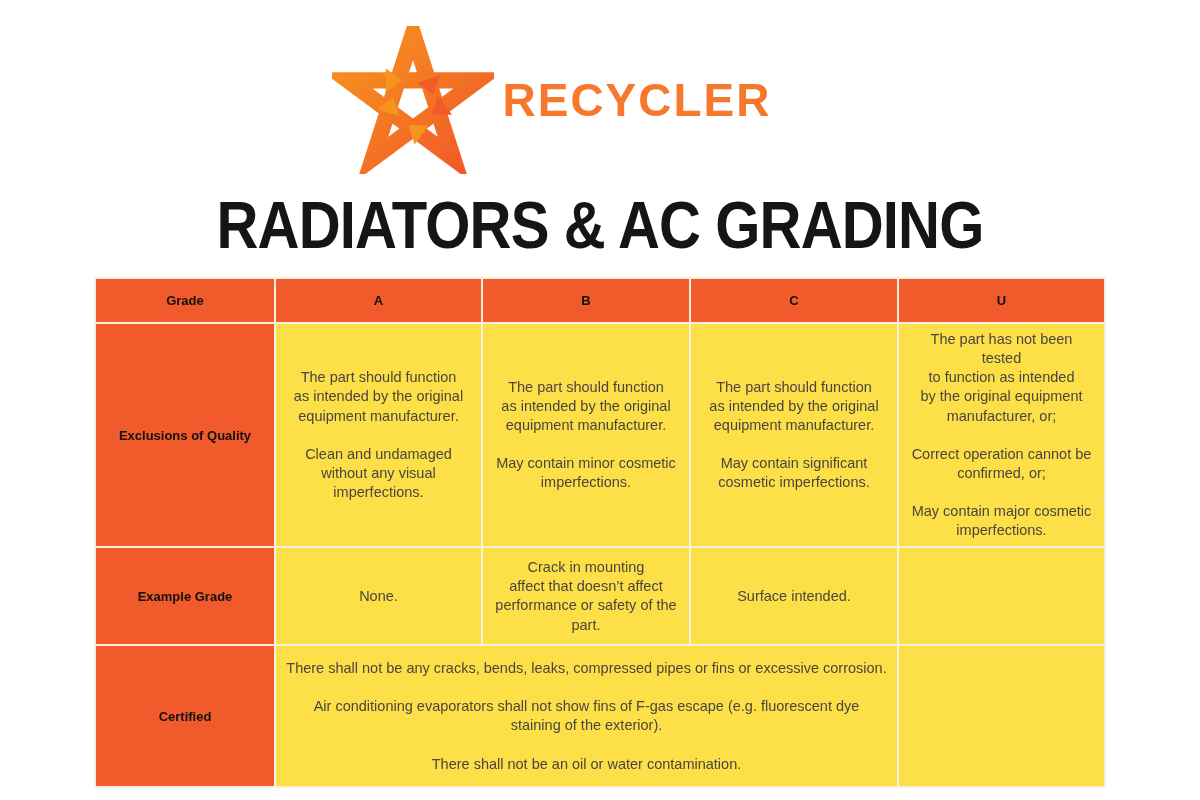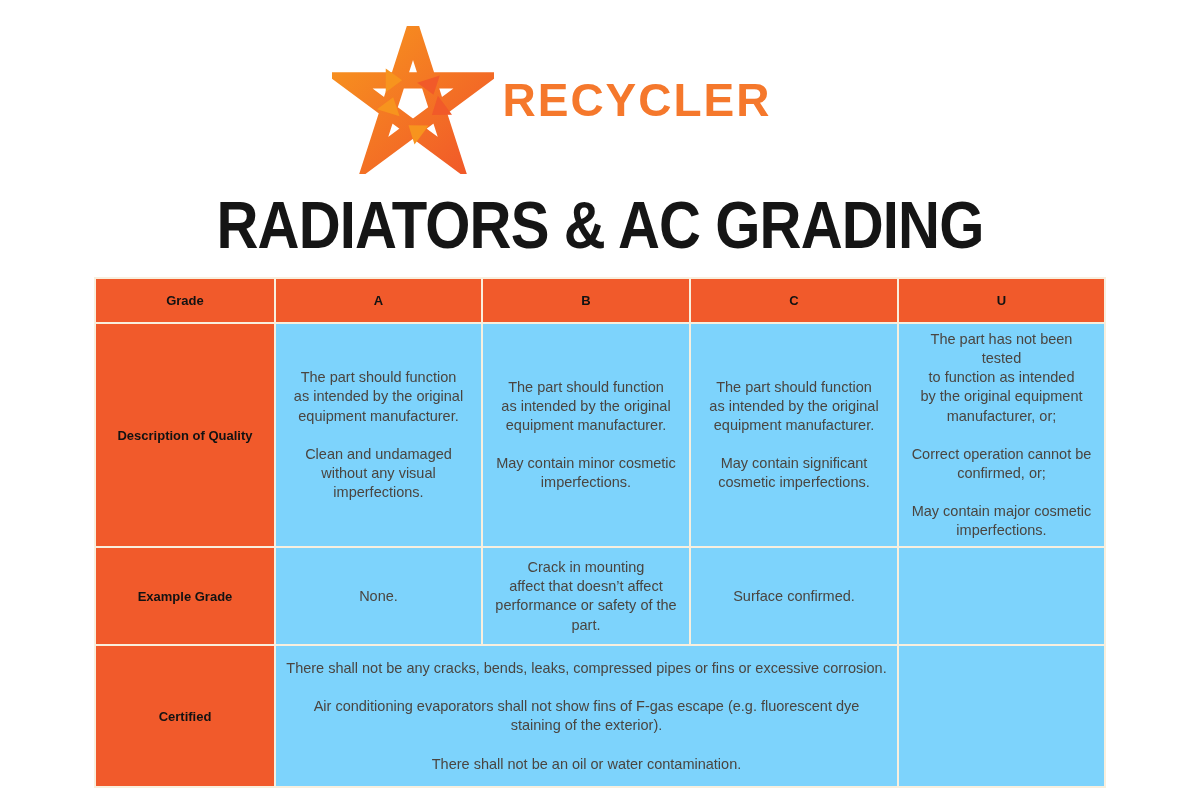--- a/index.html
+++ b/index.html
@@ -73,21 +73,21 @@
   tr.row-example { height: 98px; }
   tr.row-excl    { height: 142px; }
 
   th.dark, td.dark {
     background: #F15A2B;
     color: #121212;
     font-weight: bold;
     font-size: 13px;
   }
   td.light {
-    background: #7dd3fc;
+    background: #fde047;
     color: #4A4540;
     font-weight: normal;
     font-size: 14.5px;
     line-height: 1.32;
     white-space: pre-line;
   }
 </style>
 </head>
 <body>
 
@@ -125,21 +125,21 @@
     </colgroup>
     <tbody>
         <tr class="row-head">
       <th class="dark">Grade</th>
       <th class="dark">A</th>
       <th class="dark">B</th>
       <th class="dark">C</th>
       <th class="dark">U</th>
     </tr>
     <tr class="row-desc">
-      <td class="dark">Description of Quality</td>
+      <td class="dark">Exclusions of Quality</td>
       <td class="light">The part should function
 as intended by the original
 equipment manufacturer.
 
 Clean and undamaged
 without any visual
 imperfections.</td>
       <td class="light">The part should function
 as intended by the original
 equipment manufacturer.
@@ -163,21 +163,21 @@
 May contain major cosmetic
 imperfections.</td>
     </tr>
     <tr class="row-example">
       <td class="dark">Example Grade</td>
       <td class="light">None.</td>
       <td class="light">Crack in mounting
 affect that doesn’t affect
 performance or safety of the
 part.</td>
-      <td class="light">Surface confirmed.</td>
+      <td class="light">Surface intended.</td>
       <td class="light"></td>
     </tr>
     <tr class="row-excl">
       <td class="dark">Certified</td>
       <td class="light" colspan="3">There shall not be any cracks, bends, leaks, compressed pipes or fins or excessive corrosion.
 
 Air conditioning evaporators shall not show fins of F-gas escape (e.g. fluorescent dye
 staining of the exterior).
 
 There shall not be an oil or water contamination.</td>

